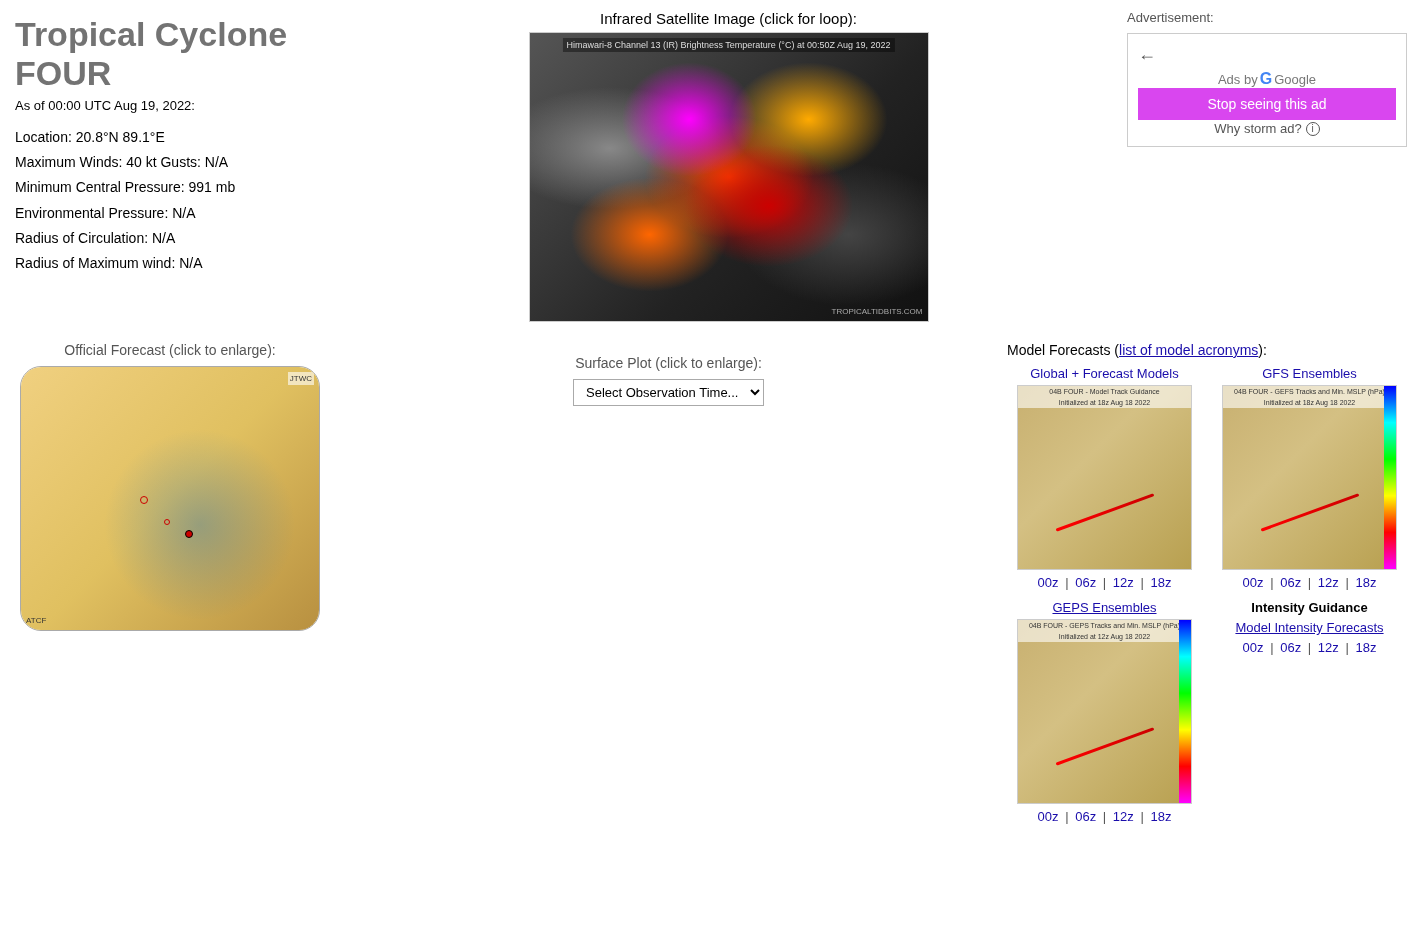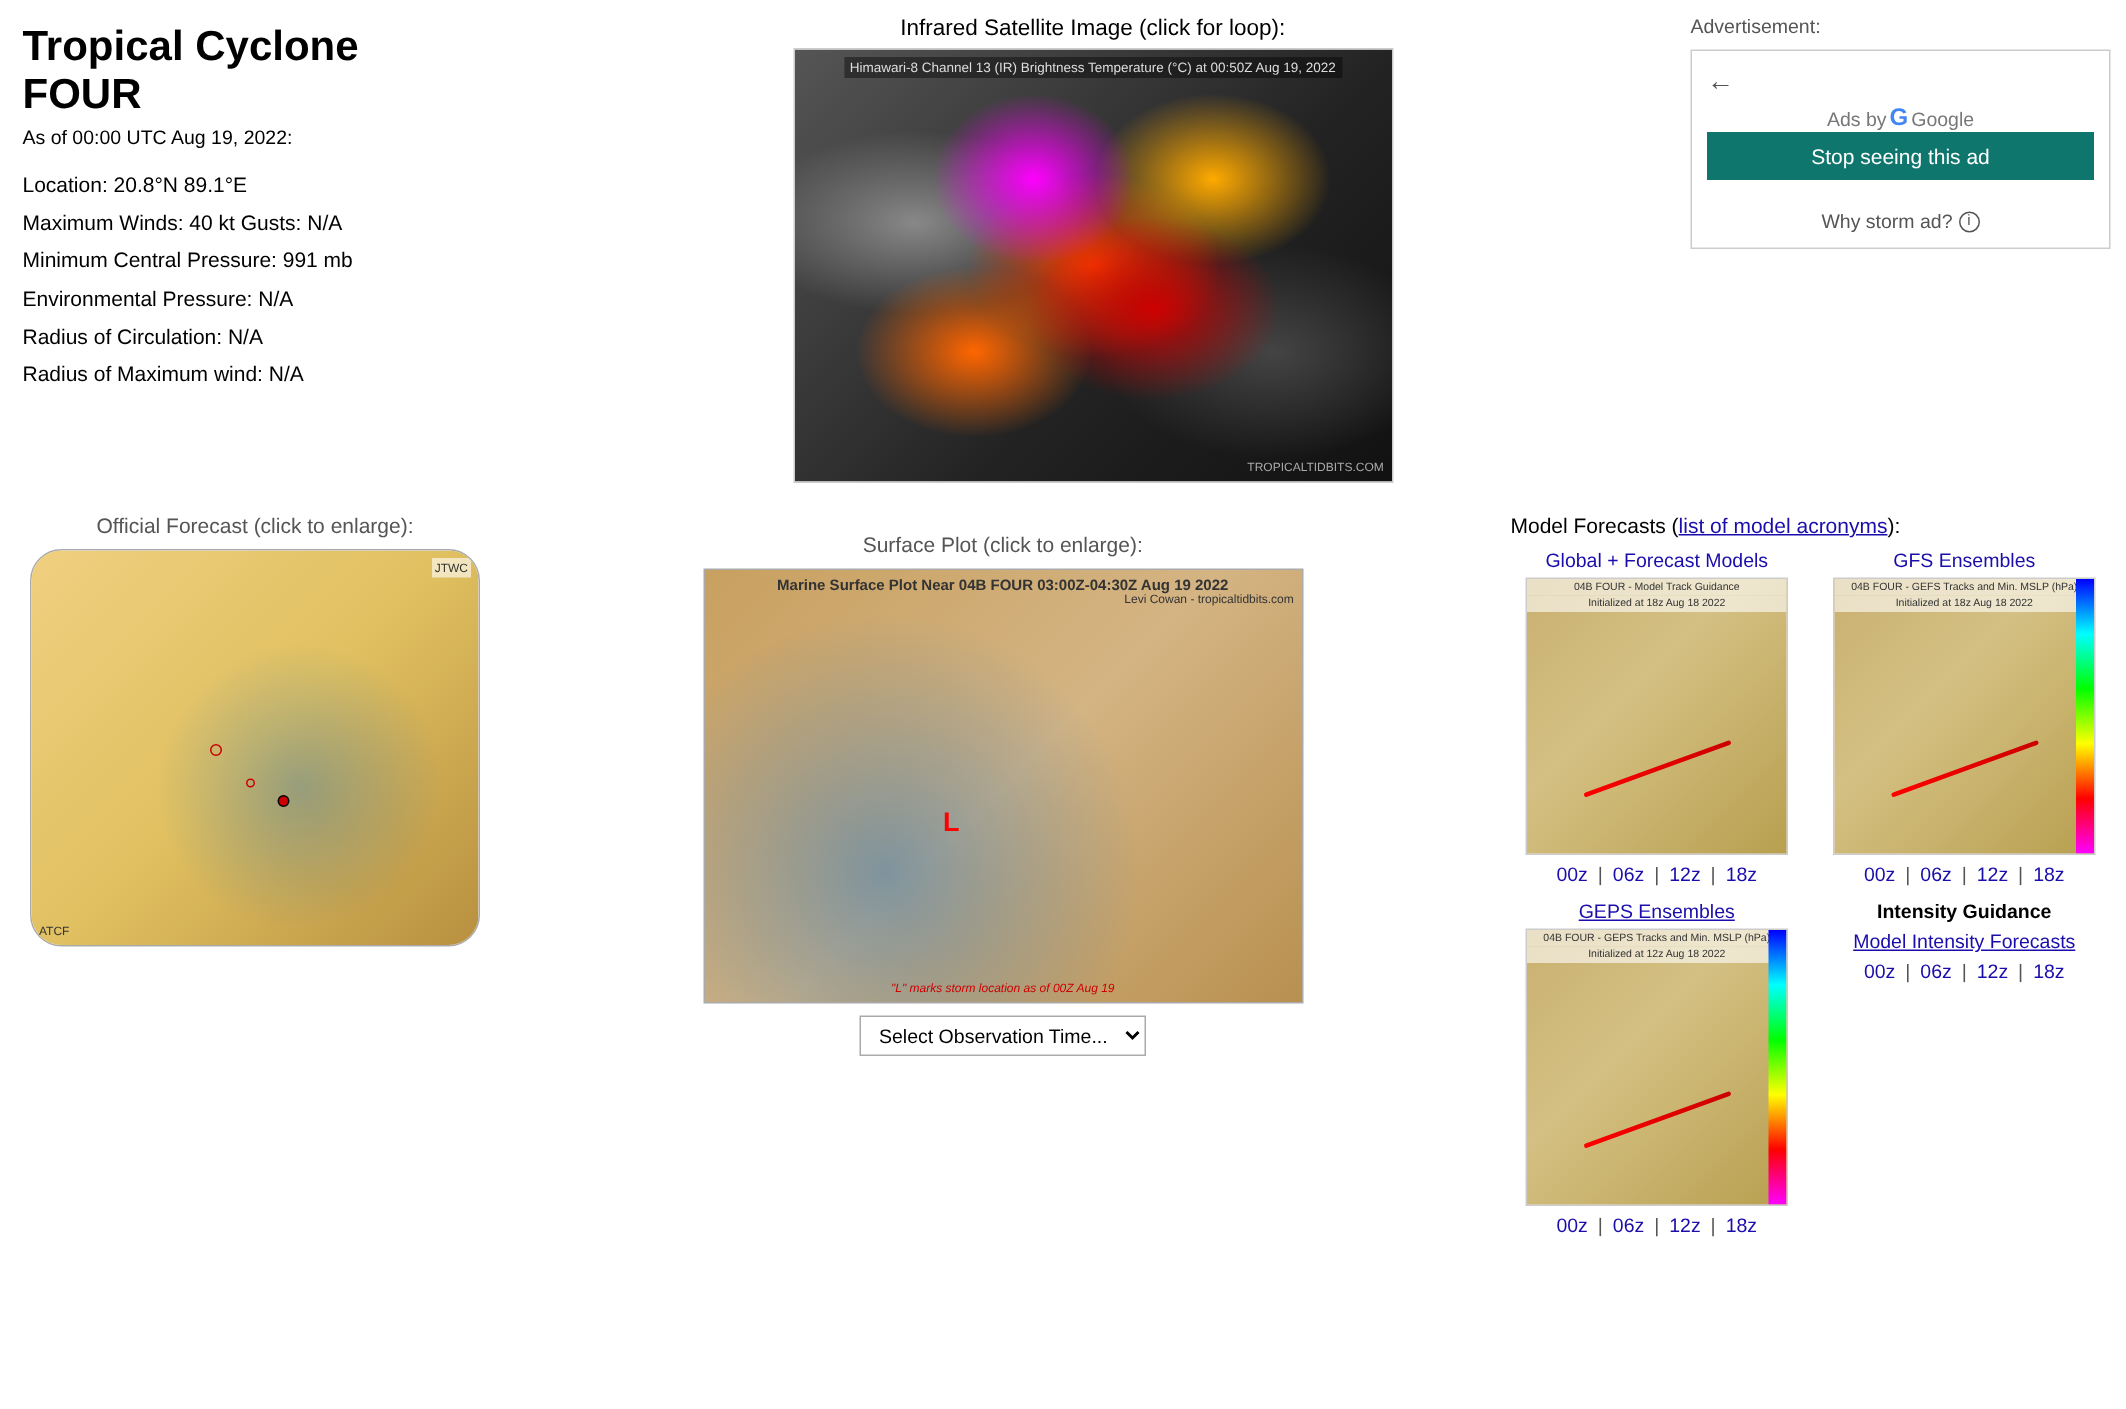--- a/index.html
+++ b/index.html
@@ -4,35 +4,35 @@
   <style>
     * { margin: 0; padding: 0; box-sizing: border-box; }
     body { font-family: Arial, sans-serif; background: #fff; color: #000; font-size: 14px; }
     
     .page-wrapper { width: 1417px; min-height: 939px; padding: 10px; }
     
     
     .top-section { display: flex; width: 100%; gap: 10px; margin-bottom: 20px; }
     
     .left-panel { width: 320px; flex-shrink: 0; padding: 5px; }
-    .storm-title { color: #000000; font-size: 28px; font-weight: bold; margin-bottom: 5px; }
+    .storm-title { color: #737373; font-size: 34px; font-weight: bold; margin-bottom: 5px; }
     .storm-date { color: #000; font-size: 13px; margin-bottom: 12px; }
     .storm-info { line-height: 1.8; font-size: 14px; }
     
     .center-panel { flex: 1; text-align: center; }
     .section-title { font-size: 15px; color: #000; margin-bottom: 5px; }
     .satellite-image { width: 400px; height: 290px; background: linear-gradient(135deg, #8B0000 0%, #FF0000 15%, #FF6600 25%, #FFFF00 35%, #00AA00 45%, #003399 55%, #333 65%, #666 75%, #999 85%, #cc99cc 95%); border: 1px solid #ccc; display: block; margin: 0 auto; position: relative; overflow: hidden; }
     .sat-label { position: absolute; top: 5px; left: 50%; transform: translateX(-50%); font-size: 10px; color: #fff; white-space: nowrap; }
     
     .right-panel { width: 280px; flex-shrink: 0; }
     .ad-container { border: 1px solid #ccc; padding: 10px; text-align: center; }
     .ad-title { font-size: 13px; color: #555; margin-bottom: 8px; }
     .ads-by-google { display: flex; align-items: center; justify-content: center; gap: 2px; margin-bottom: 0; font-size: 13px; color: #777; }
     .google-g { font-weight: bold; color: #4285F4; font-size: 16px; }
-    .stop-ad-btn { background: #0f766e; color: #fff; border: none; padding: 8px 20px; font-size: 14px; cursor: pointer; width: 100%; margin-bottom: 20px; }
+    .stop-ad-btn { background: #d946ef; color: #fff; border: none; padding: 8px 20px; font-size: 14px; cursor: pointer; width: 100%; margin-bottom: 1px; }
     .why-ad { font-size: 13px; color: #555; display: flex; align-items: center; justify-content: center; gap: 4px; cursor: pointer; }
     .info-circle { width: 14px; height: 14px; border: 1px solid #555; border-radius: 50%; display: inline-flex; align-items: center; justify-content: center; font-size: 10px; }
     .back-arrow { font-size: 18px; color: #555; cursor: pointer; display: block; margin-bottom: 5px; text-align: left; }
     
     
     .bottom-section { display: flex; width: 100%; gap: 10px; }
     
     .bottom-left { width: 320px; flex-shrink: 0; text-align: center; }
     .bottom-center { flex: 1; text-align: center; margin-top: 13px; }
     .bottom-right { width: 400px; flex-shrink: 0; }
@@ -156,30 +156,20 @@
 
         <div style="position:absolute; bottom:35%; left:55%; width:8px; height:8px; border-radius:50%; background:#cc0000; border:1px solid #000;"></div>
         <div style="position:absolute; bottom:40%; left:48%; width:6px; height:6px; border-radius:50%; border:1px solid #cc0000;"></div>
         <div style="position:absolute; bottom:48%; left:40%; width:8px; height:8px; border-radius:50%; border:1px solid #cc0000;"></div>
         <div style="position:absolute; bottom:5px; left:5px; font-size:8px; color:#333;">ATCF</div>
       </div>
     </div>
 
     <div class="bottom-center">
       <div class="subsection-title" style="cursor:pointer;">Surface Plot (click to enlarge):</div>
-      <div class="surface-plot-img" style="cursor:pointer; width:400px; height:290px;">
-        <div class="surface-plot-inner" style="width:100%; height:100%;"></div>
-        <div class="surface-plot-label">
-          Marine Surface Plot Near 04B FOUR 03:00Z-04:30Z Aug 19 2022
-        </div>
-        <div style="position:absolute; top:15px; right:5px; font-size:8px; color:#333;">Levi Cowan - tropicaltidbits.com</div>
-        <div class="storm-l-marker">L</div>
-
-        <div style="position:absolute; bottom:5px; left:50%; transform:translateX(-50%); font-size:8px; color:#cc0000; font-style:italic;">"L" marks storm location as of 00Z Aug 19</div>
-      </div>
       <div class="time-select">
         <select>
           <option>Select Observation Time...</option>
         </select>
       </div>
     </div>
 
     <div class="bottom-right">
       <div class="model-header">
         <span>Model Forecasts (</span><a href="#">list of model acronyms</a><span>):</span>

